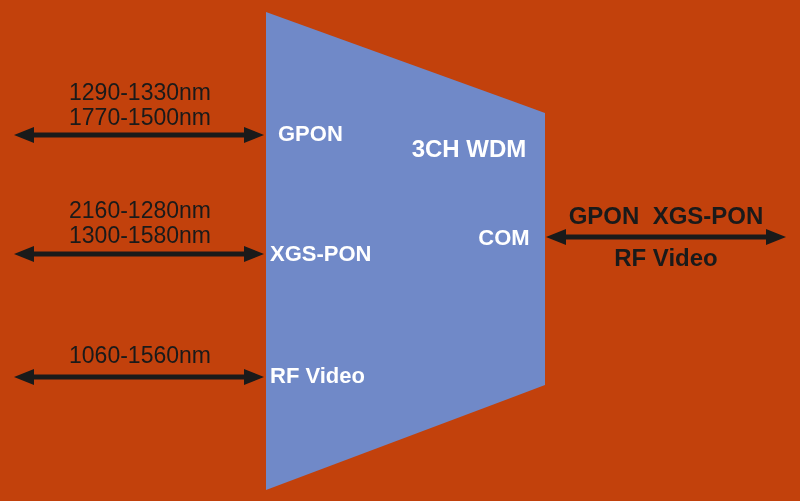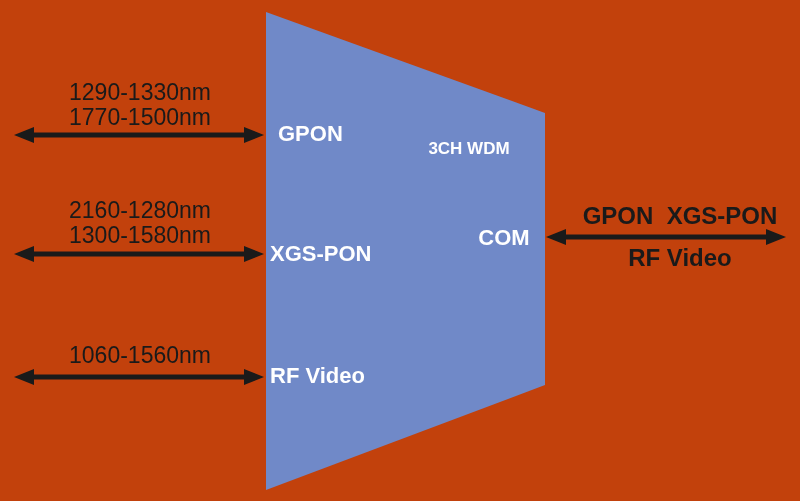--- a/index.html
+++ b/index.html
@@ -34,30 +34,30 @@
     white-space: nowrap;
   }
   .port-gpon    { left: 270px; top: 122px; margin-left: 8px; }
   .port-xgspon  { left: 270px; top: 242px; }
   .port-rfvideo { left: 270px; top: 364px; }
   .device-label {
     left: 400px; top: 136px; width: 138px;
     text-align: center;
     color: #ffffff;
     font-weight: bold;
-    font-size: 17px;
+    font-size: 24px;
     line-height: 26px;
     white-space: nowrap;
   }
   .port-com {
     left: 450px; top: 226px; width: 108px;
     text-align: center;
   }
   .out-label {
-    left: 560px; width: 240px;
+    left: 546px; width: 240px;
     text-align: center;
     color: #1a1a1a;
     font-weight: bold;
     font-size: 24px;
     line-height: 25px;
     white-space: pre;
   }
   .out-top    { top: 203px; }
   .out-bottom { top: 245px; }
 </style>

